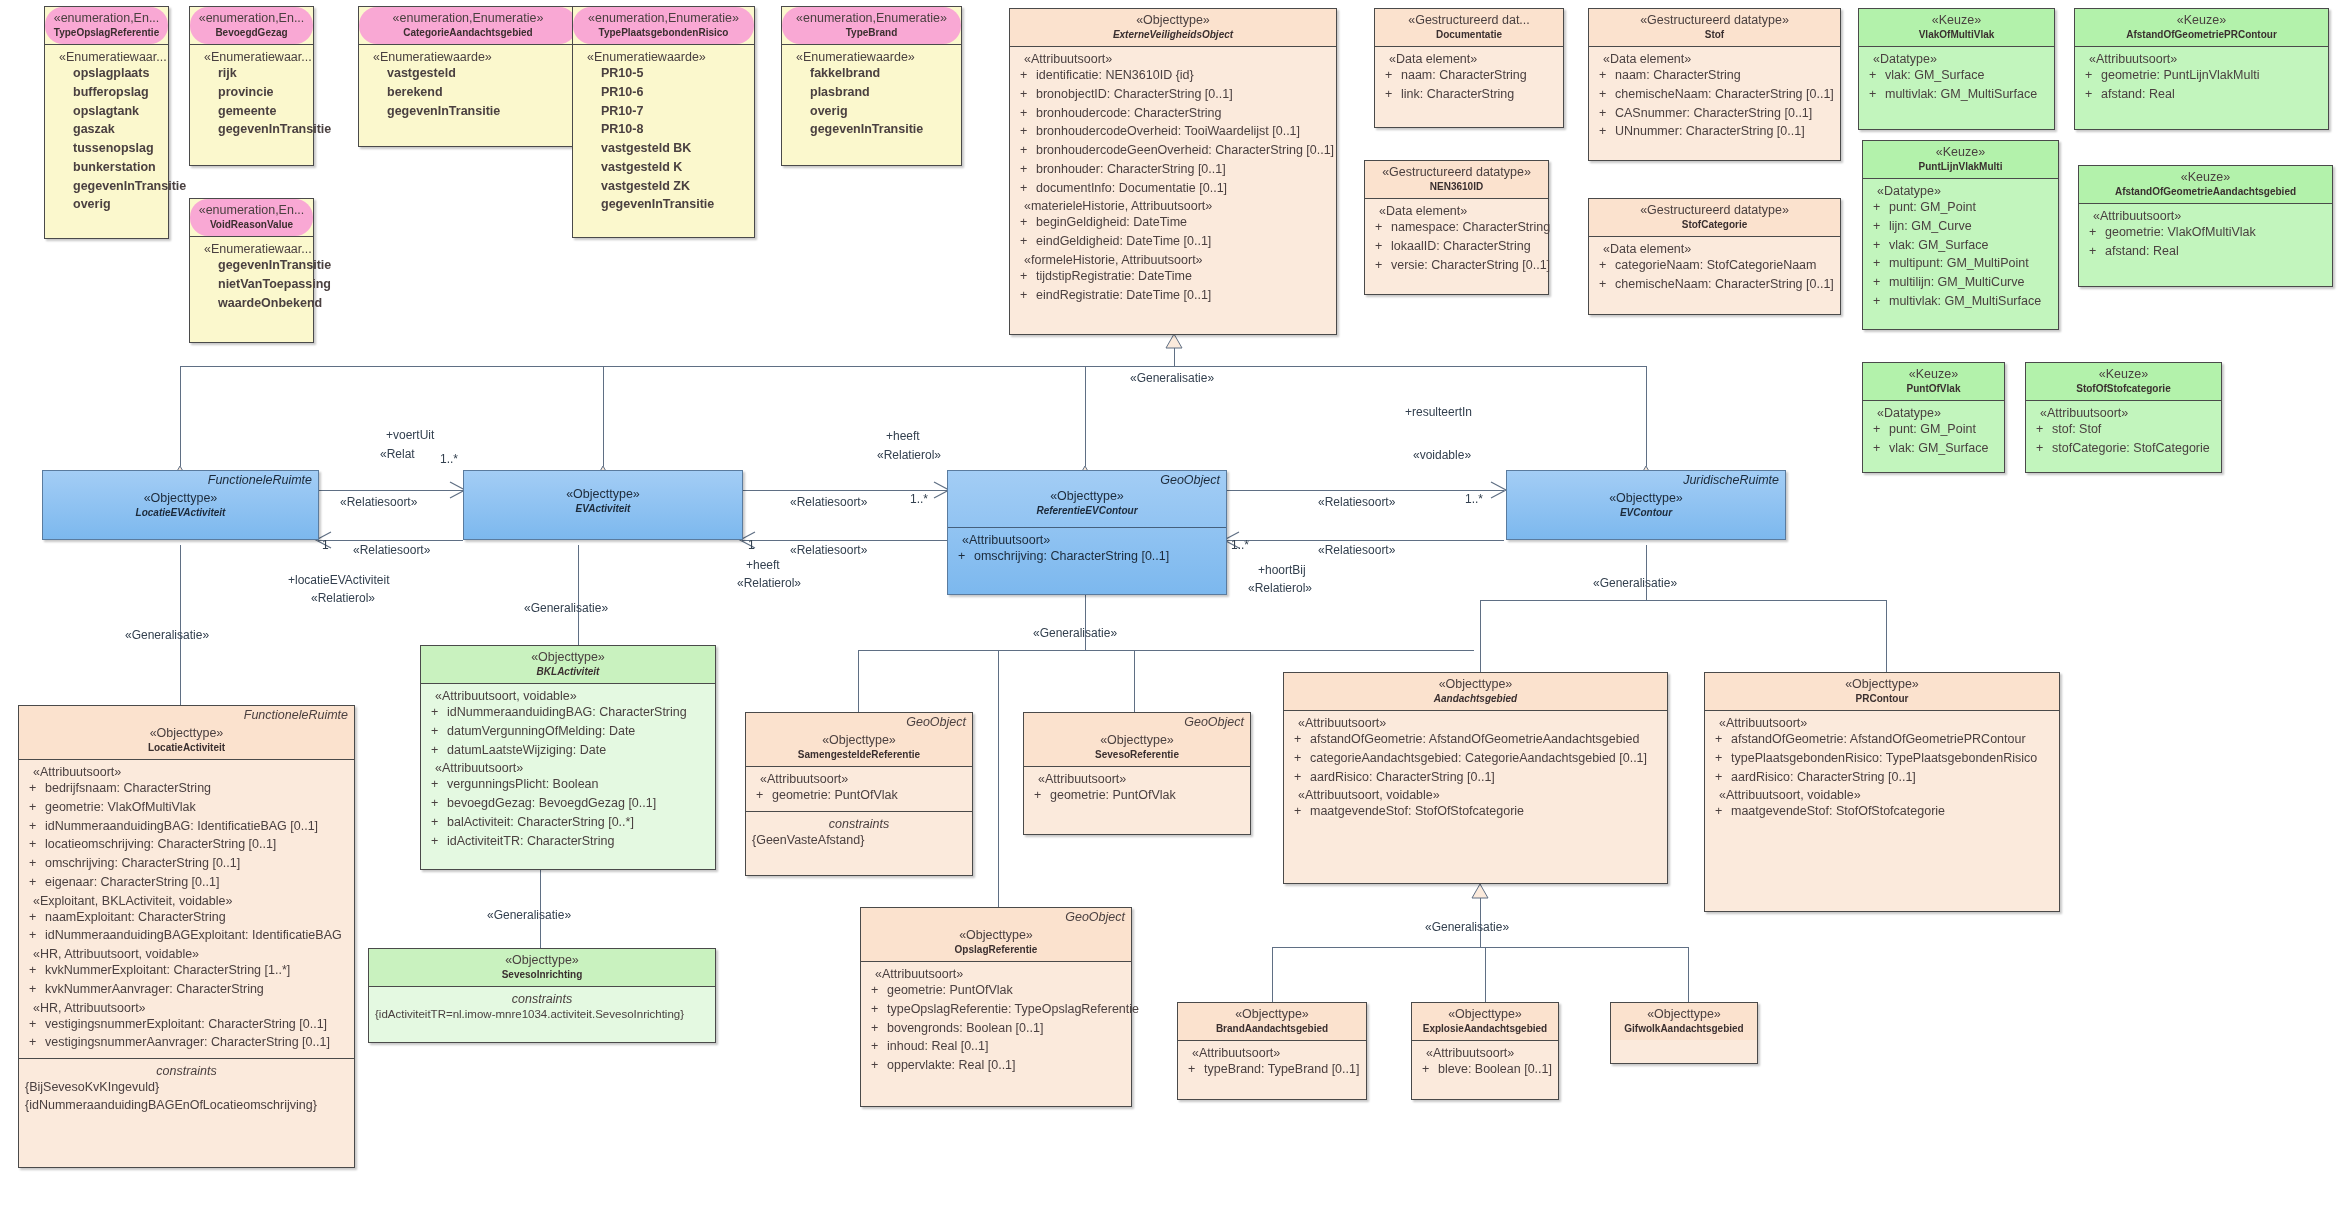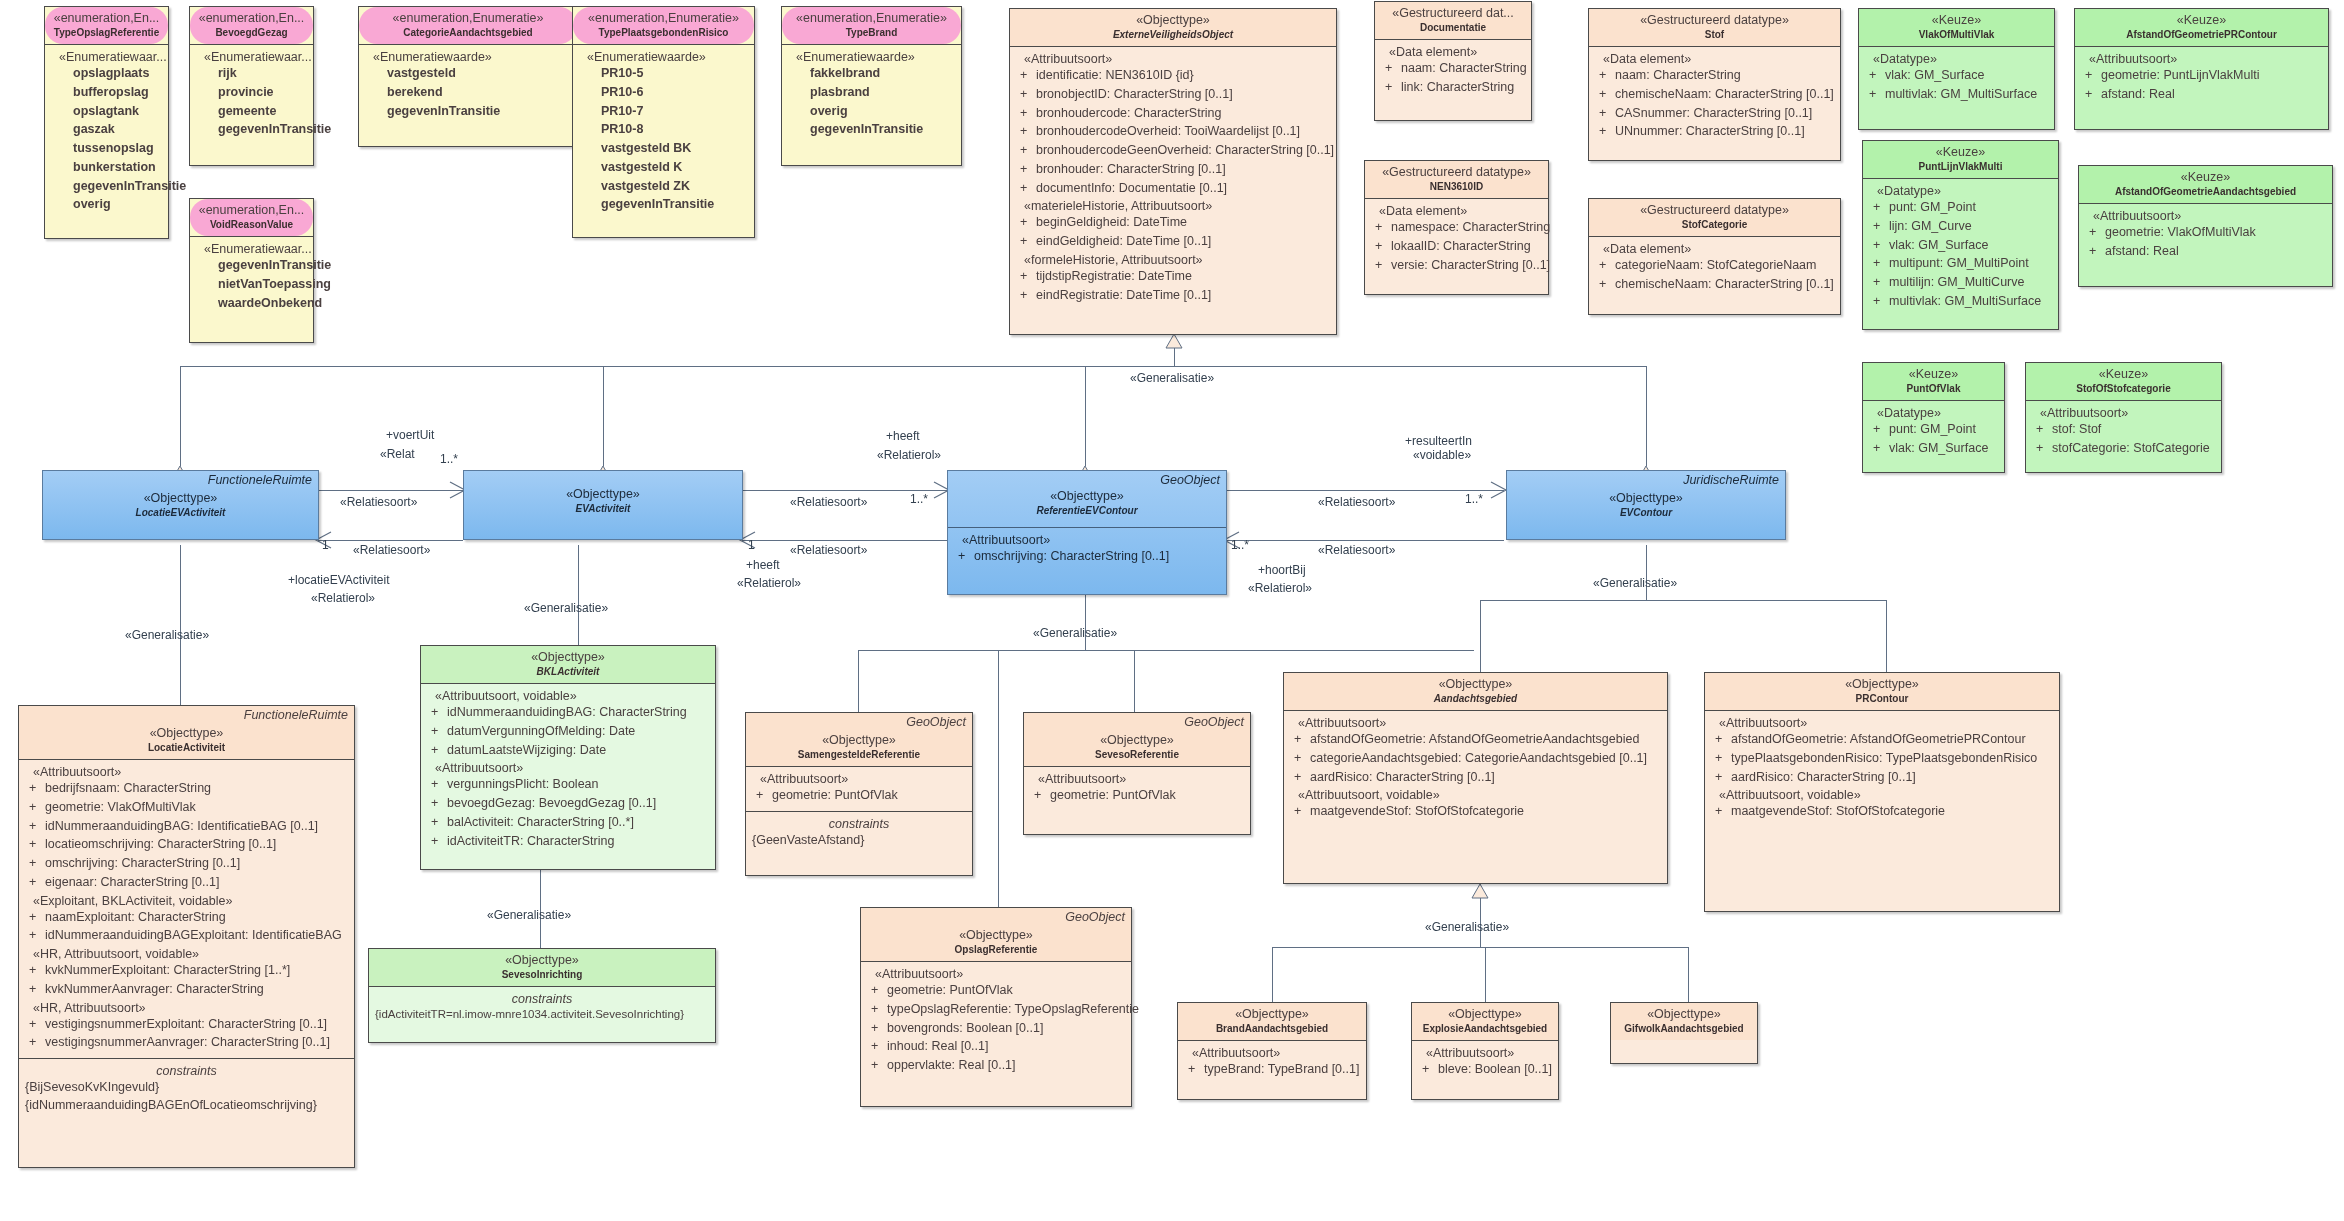--- a/index.html
+++ b/index.html
@@ -224,21 +224,21 @@
       <div class="attr"><span class="vis">+</span><span>documentInfo: Documentatie [0..1]</span></div>
       <div class="grp">«materieleHistorie, Attribuutsoort»</div>
       <div class="attr"><span class="vis">+</span><span>beginGeldigheid: DateTime</span></div>
       <div class="attr"><span class="vis">+</span><span>eindGeldigheid: DateTime [0..1]</span></div>
       <div class="grp">«formeleHistorie, Attribuutsoort»</div>
       <div class="attr"><span class="vis">+</span><span>tijdstipRegistratie: DateTime</span></div>
       <div class="attr"><span class="vis">+</span><span>eindRegistratie: DateTime [0..1]</span></div>
     </div>
   </div>
 
-  <div class="cls peach" style="left:1374px;top:1px;width:158px;height:120px;">
+  <div class="cls peach" style="left:1374px;top:8px;width:190px;height:120px;">
     <div class="hdr">
       <div class="stereo">«Gestructureerd dat...</div>
       <div class="nm">Documentatie</div>
     </div>
     <div class="sec">
       <div class="grp first">«Data element»</div>
       <div class="attr"><span class="vis">+</span><span>naam: CharacterString</span></div>
       <div class="attr"><span class="vis">+</span><span>link: CharacterString</span></div>
     </div>
   </div>
@@ -568,21 +568,21 @@
   <div class="lbl" style="left:524px;top:601px;">«Generalisatie»</div>
   <div class="lbl" style="left:125px;top:628px;">«Generalisatie»</div>
   <div class="lbl" style="left:886px;top:429px;">+heeft</div>
   <div class="lbl" style="left:877px;top:448px;">«Relatierol»</div>
   <div class="lbl" style="left:790px;top:495px;">«Relatiesoort»</div>
   <div class="lbl" style="left:910px;top:492px;">1..*</div>
   <div class="lbl" style="left:790px;top:543px;">«Relatiesoort»</div>
   <div class="lbl" style="left:748px;top:538px;">1</div>
   <div class="lbl" style="left:746px;top:558px;">+heeft</div>
   <div class="lbl" style="left:737px;top:576px;">«Relatierol»</div>
-  <div class="lbl" style="left:1405px;top:434px;">+resulteertIn</div>
+  <div class="lbl" style="left:1405px;top:405px;">+resulteertIn</div>
   <div class="lbl" style="left:1413px;top:448px;">«voidable»</div>
   <div class="lbl" style="left:1318px;top:495px;">«Relatiesoort»</div>
   <div class="lbl" style="left:1465px;top:492px;">1..*</div>
   <div class="lbl" style="left:1318px;top:543px;">«Relatiesoort»</div>
   <div class="lbl" style="left:1231px;top:538px;">1..*</div>
   <div class="lbl" style="left:1258px;top:563px;">+hoortBij</div>
   <div class="lbl" style="left:1248px;top:581px;">«Relatierol»</div>
   <div class="lbl" style="left:1593px;top:576px;">«Generalisatie»</div>
   <div class="lbl" style="left:1033px;top:626px;">«Generalisatie»</div>
   <div class="lbl" style="left:1425px;top:920px;">«Generalisatie»</div>

